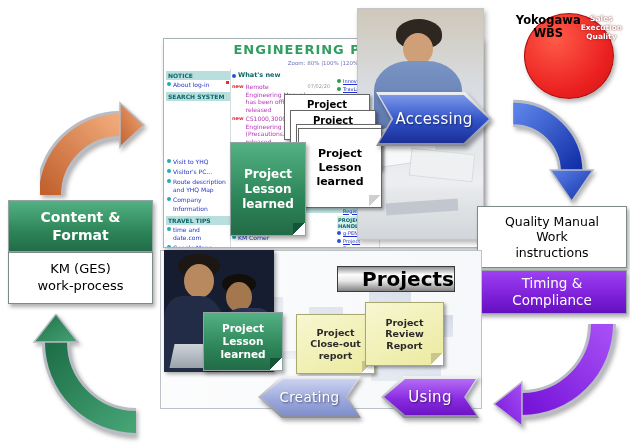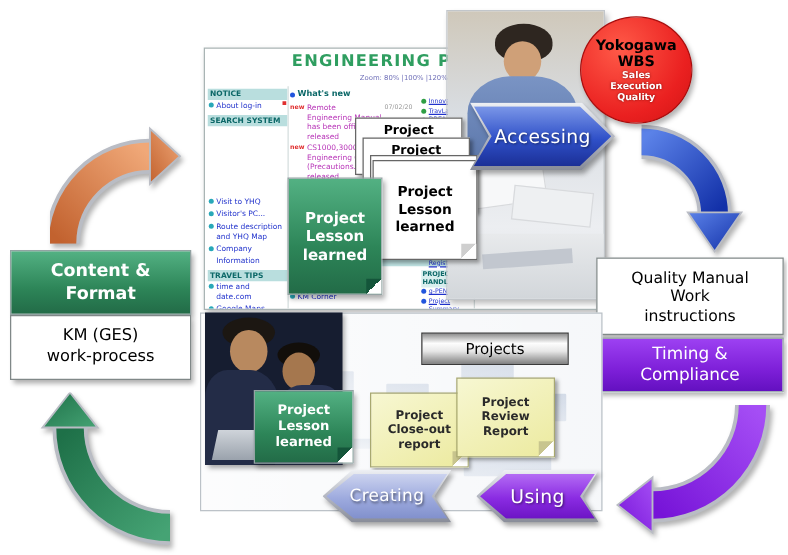--- a/index.html
+++ b/index.html
@@ -52,34 +52,34 @@
   .grad-cap{background:linear-gradient(180deg,#59ac80 0%,#2e8b57 55%,#1d6a42 100%);}
   .grad-cre{background:linear-gradient(180deg,#ccd3ef 0%,#9daade 55%,#8190cc 100%);}
   .grad-use{background:linear-gradient(180deg,#b46cf4 0%,#8a2be2 55%,#6c14c4 100%);}
 
   
   .gbox{background:linear-gradient(180deg,#53b183 0%,#2d8558 60%,#226b47 100%);
         color:#fff;font-weight:bold;border:1px solid #93a3a3;}
   .wbox{background:#fff;border:1px solid #808888;color:#000;}
   .pbox{background:linear-gradient(180deg,#9d41f2 0%,#7d1fd8 60%,#6310c0 100%);color:#fff;border:1px solid #93a3a3;}
   .metal{background:linear-gradient(180deg,#8f8f8f 0%,#fdfdfd 32%,#e7e7e7 58%,#828282 100%);
-         border:1px solid #3a3a3a;color:#000;font-weight:normal;font-size:12px;}
+         border:1px solid #3a3a3a;color:#000;font-weight:bold;font-size:20px;justify-content:flex-end;}
   .note{background:linear-gradient(150deg,#f7f7d2 0%,#ecea9f 100%);border:1px solid #a8a870;
         color:#2a2a2a;font-weight:bold;font-size:9.5px;line-height:1.2;box-shadow:2px 2px 3px rgba(0,0,0,.35);}
   .card{background:#fff;border:1px solid #666;color:#000;font-weight:bold;box-shadow:2px 2px 3px rgba(0,0,0,.35);}
   .fold{position:absolute;right:0;bottom:0;width:12px;height:12px;}
   .note-f{background:linear-gradient(135deg,#c8c58e 50%,#ffffff 50%);}
   .green-f{background:linear-gradient(135deg,#14553a 50%,#ffffff 50%);}
   .white-f{background:linear-gradient(135deg,#cfcfcf 50%,#ffffff 50%);}
 
   
-  .wbs{left:464px;top:13px;width:88px;height:84px;border-radius:50%;
+  .wbs{left:524px;top:13px;width:88px;height:84px;border-radius:50%;
        background:radial-gradient(circle at 35% 30%,#ff5a48 0%,#ea2020 65%,#d01414 100%);
        border:1px solid #a80e0e;box-shadow:2px 3px 4px rgba(0,0,0,.3);
-       display:flex;flex-direction:column;align-items:center;justify-content:center;text-align:center;}
+       display:flex;flex-direction:row;justify-content:center;text-align:center;}
   .wbs-bold{color:#000;font-weight:bold;font-size:11.5px;line-height:1.1;}
   .wbs-light{color:#fff;font-weight:bold;font-size:7.5px;line-height:1.2;text-shadow:0 0 2px #7a0d0d;}
 
   
   .photo{overflow:hidden;}
   .ph-person{left:357px;top:8px;width:125px;height:230px;border:1px solid #c2c6ca;box-shadow:2px 3px 5px rgba(0,0,0,.28);
              background:linear-gradient(180deg,#cfc8ba 0%,#d9dde2 35%,#eceef1 75%,#dfe3e7 100%);}
   .ph-people{left:164px;top:250px;width:110px;height:122px;background:#161d30;box-shadow:2px 2px 4px rgba(0,0,0,.35);}
   .ph-control{left:160px;top:250px;width:320px;height:157px;border:1px solid #bcc2c8;background:#f3f5f8;}
   .mon{position:absolute;background:linear-gradient(180deg,#8fa3c2,#b9c6da);opacity:.5;border-radius:1px;}
@@ -241,21 +241,21 @@
 learned</span>
       <span class="fold white-f"></span>
   </div>
   <div class="abs gbox cbox sh" style="left:230px;top:142px;width:74px;height:92px;font-size:12px;line-height:1.25">
     <span class="ml">Project
 Lesson
 learned</span>
       <span class="fold green-f"></span>
   </div>
 
-  <div class="abs arrow-wrap" style="left:376px;top:82px;width:116px;height:54px">
+  <div class="abs arrow-wrap" style="left:376px;top:92px;width:116px;height:54px">
     <div class="chev pr chev-metal">
         <div class="chev-in pr grad-acc cbox">
           <span class="alabel">Accessing</span>
         </div>
       </div>
   </div>
 
   <svg class="abs" style="left:40px;top:90px;filter:drop-shadow(2px 3px 2px rgba(0,0,0,.3))" width="105" height="105" viewBox="0 0 105 105">
     <defs>
         <linearGradient id="gOr" x1="0" y1="1" x2="1" y2="0">

